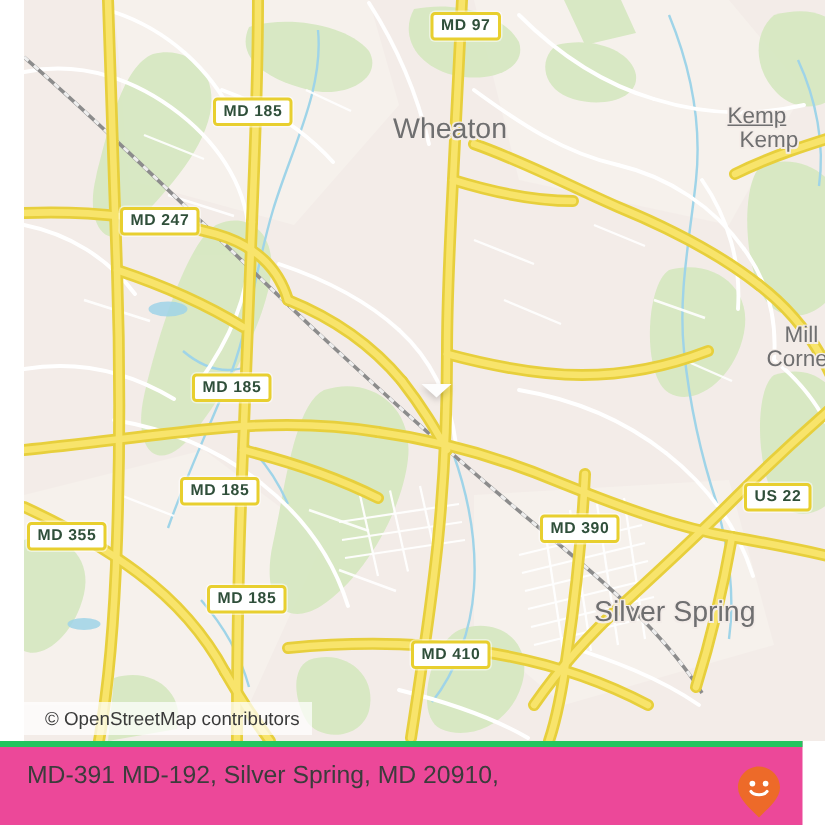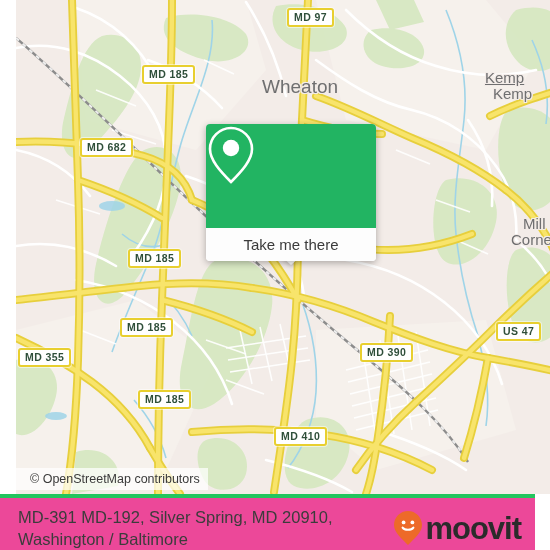--- a/index.html
+++ b/index.html
@@ -254,61 +254,49 @@
           <path d="M62,180 C92,190 120,202 146,218"></path>
           <path d="M286,120 C312,128 338,134 366,134"></path>
           <path d="M472,358 C466,392 458,426 448,458"></path>
           <path d="M550,88 C524,96 498,104 474,116"></path>
         </g>
       </g>
     </svg>
 
     <div class="shield" style="left:271px;top:8px;">MD 97</div>
     <div class="shield" style="left:126px;top:65px;">MD 185</div>
-    <div class="shield" style="left:64px;top:138px;">MD 682</div>
+    <div class="shield" style="left:64px;top:138px;">MD 247</div>
     <div class="shield" style="left:112px;top:249px;">MD 185</div>
     <div class="shield" style="left:104px;top:318px;">MD 185</div>
     <div class="shield" style="left:2px;top:348px;">MD 355</div>
     <div class="shield" style="left:122px;top:390px;">MD 185</div>
     <div class="shield" style="left:344px;top:331px;margin-top:12px;">MD 390</div>
-    <div class="shield" style="left:480px;top:322px;">US 47</div>
+    <div class="shield" style="left:480px;top:322px;">US 22</div>
     <div class="shield" style="left:258px;top:427px;">MD 410</div>
 
     <div class="place big" style="left:246px;top:76px;">Wheaton</div>
     <div class="place mid" style="left:469px;top:70px;text-decoration:underline;">Kemp</div>
     <div class="place mid" style="left:477px;top:86px;">Kemp</div>
     <div class="place mid" style="left:507px;top:216px;">Mill</div>
     <div class="place mid" style="left:495px;top:232px;">Corners</div>
+    <div class="place big" style="left:380px;top:398px;">Silver Spring</div>
 
     <div class="card-tip"></div>
 
-    <div class="card">
-      <div class="card-green">
-        <svg width="50" height="62" viewBox="0 0 50 62">
-          <path d="M25 4 C13.4 4 4 13.4 4 25 C4 36 14 47 25 58 C36 47 46 36 46 25 C46 13.4 36.6 4 25 4 Z" fill="none" stroke="#ffffff" stroke-width="2.6"></path>
-          <circle cx="25" cy="24" r="8.2" fill="#ffffff"></circle>
-        </svg>
-      </div>
-      <div class="card-foot">
-        <span>Take me there</span>
-      </div>
-    </div>
 
     <div class="attrib">© OpenStreetMap contributors</div>
   </div>
 
   <div class="footer">
     <div class="footer-addr">
       <div>MD-391 MD-192, Silver Spring, MD 20910,</div>
-      <div>Washington / Baltimore</div>
     </div>
     <div class="logo">
       <svg width="30" height="36" viewBox="0 0 30 36">
         <path d="M15 1 C7.3 1 1 7.3 1 15 C1 22.6 9 28.8 15 35 C21 28.8 29 22.6 29 15 C29 7.3 22.7 1 15 1 Z" fill="#ed6a29"></path>
         <circle cx="10.6" cy="12.4" r="1.9" fill="#ffffff"></circle>
         <circle cx="19.4" cy="12.4" r="1.9" fill="#ffffff"></circle>
         <path d="M9.6 17.6 C11.6 20.6 18.4 20.6 20.4 17.6" fill="none" stroke="#ffffff" stroke-width="2" stroke-linecap="round"></path>
       </svg>
-      <span class="logo-word">moovit</span>
     </div>
   </div>
 
 </div>
 
 </body></html>

